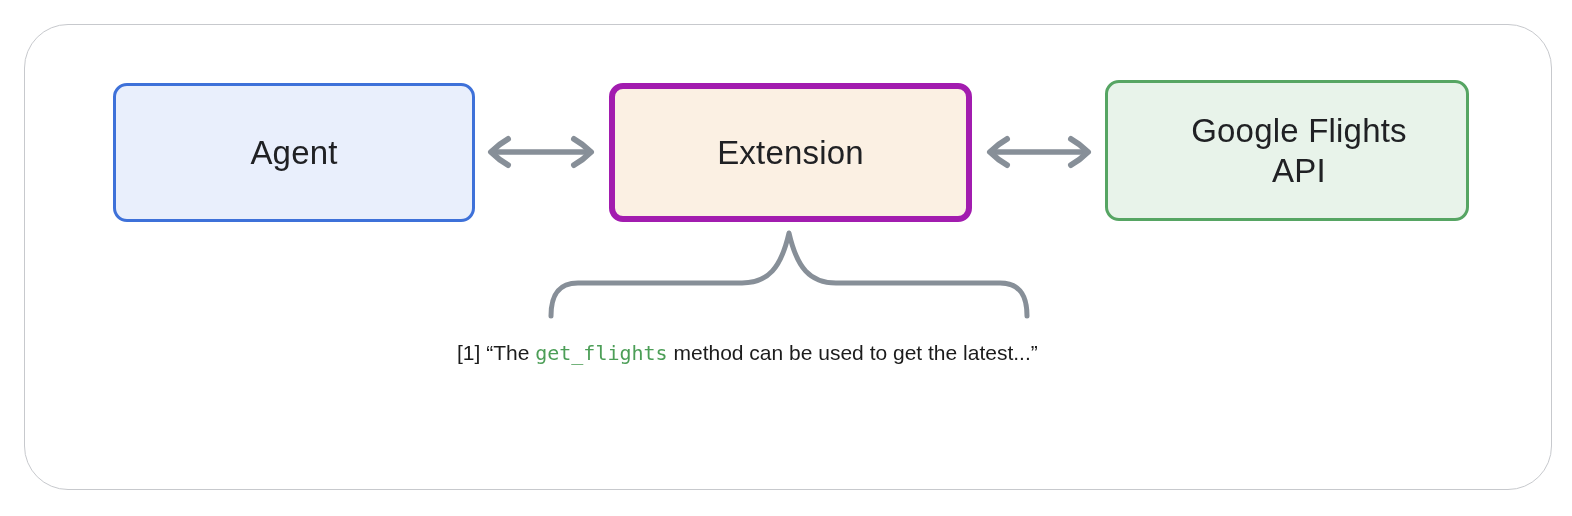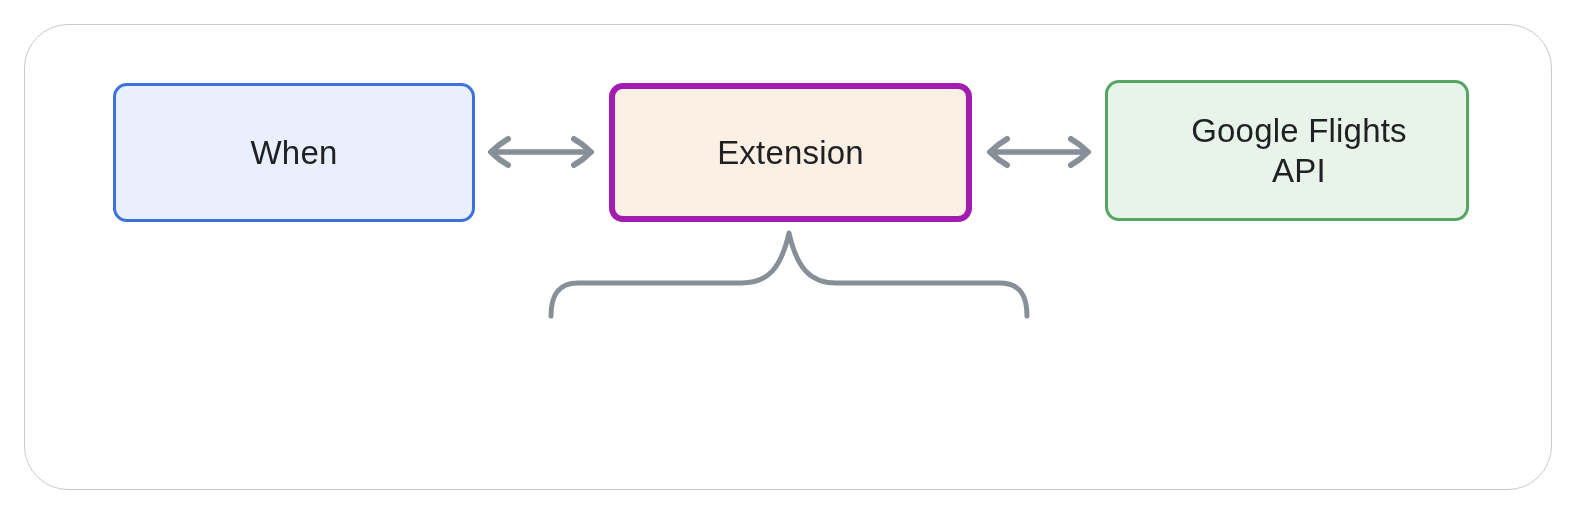--- a/index.html
+++ b/index.html
@@ -81,21 +81,21 @@
   }
 </style>
 </head>
 <body>
 
 <div class="canvas">
 
   <div class="frame"></div>
 
   <div class="node node-agent">
-    <span>When</span>
+    <span>Agent</span>
   </div>
 
   <div class="node node-extension">
     <span>Extension</span>
   </div>
 
   <div class="node node-api">
     <span>Google Flights
 API</span>
   </div>
@@ -116,15 +116,18 @@
                C 551 297 557 283 578 283
                L 742 283
                C 768 283 781 268 789 233
                C 797 268 810 283 836 283
                L 1000 283
                C 1021 283 1027 297 1027 316" stroke-width="5"></path>
     </g>
   </svg>
 
   <div class="annotations">
+    <div>
+      <span>[1] “The </span><span class="code">get_flights</span><span> method can be used to get the latest...”</span>
+    </div>
   </div>
 
 </div>
 
 </body></html>

